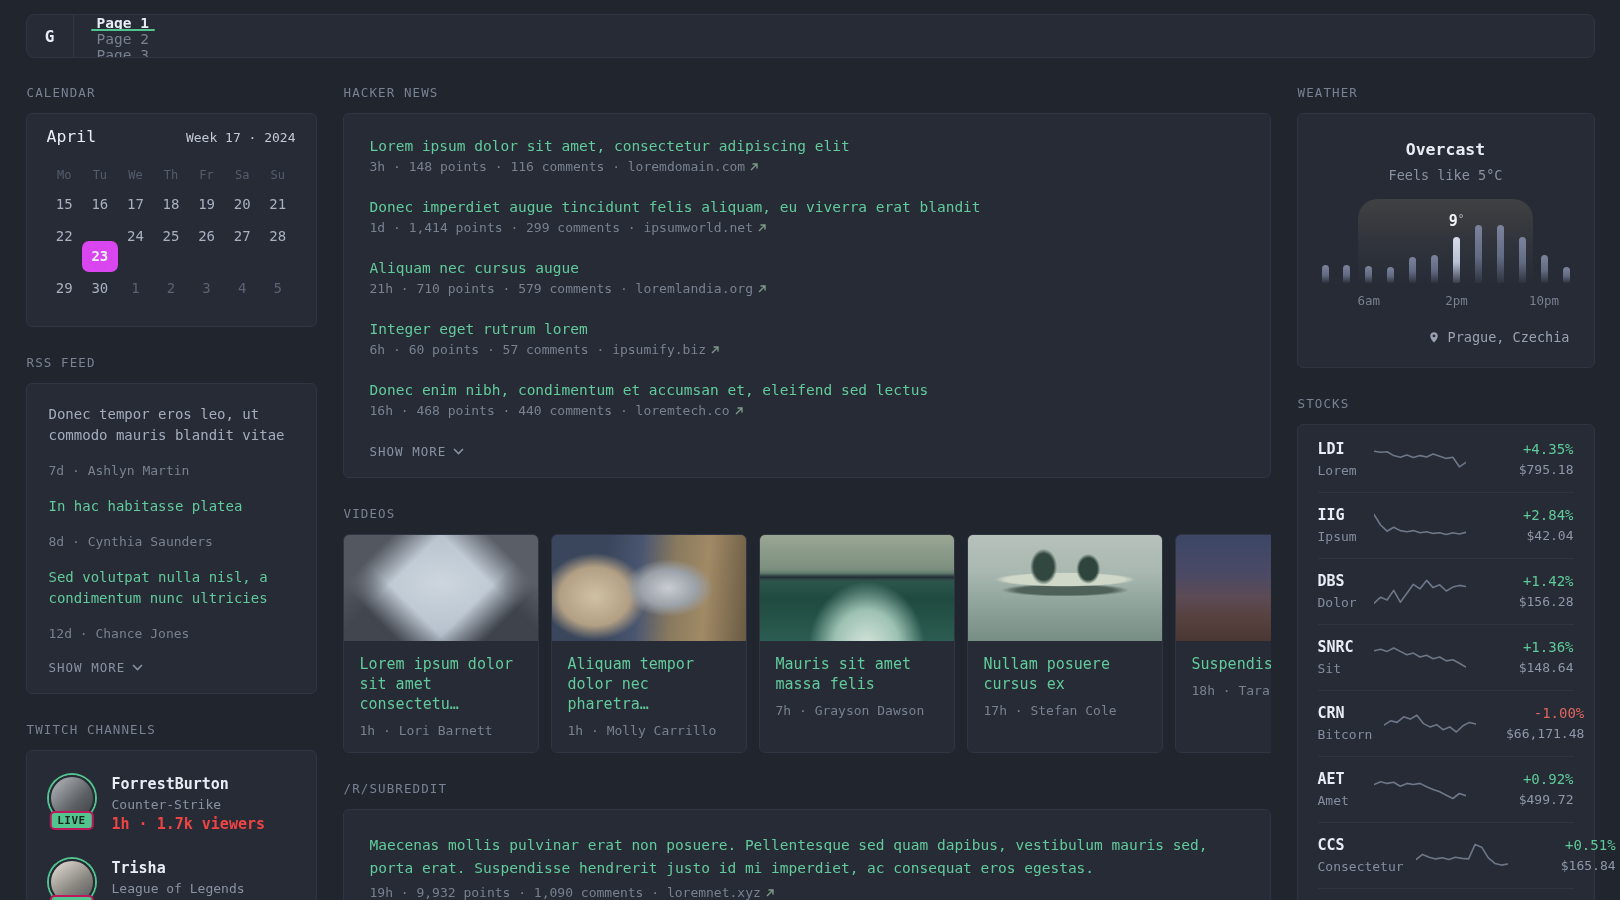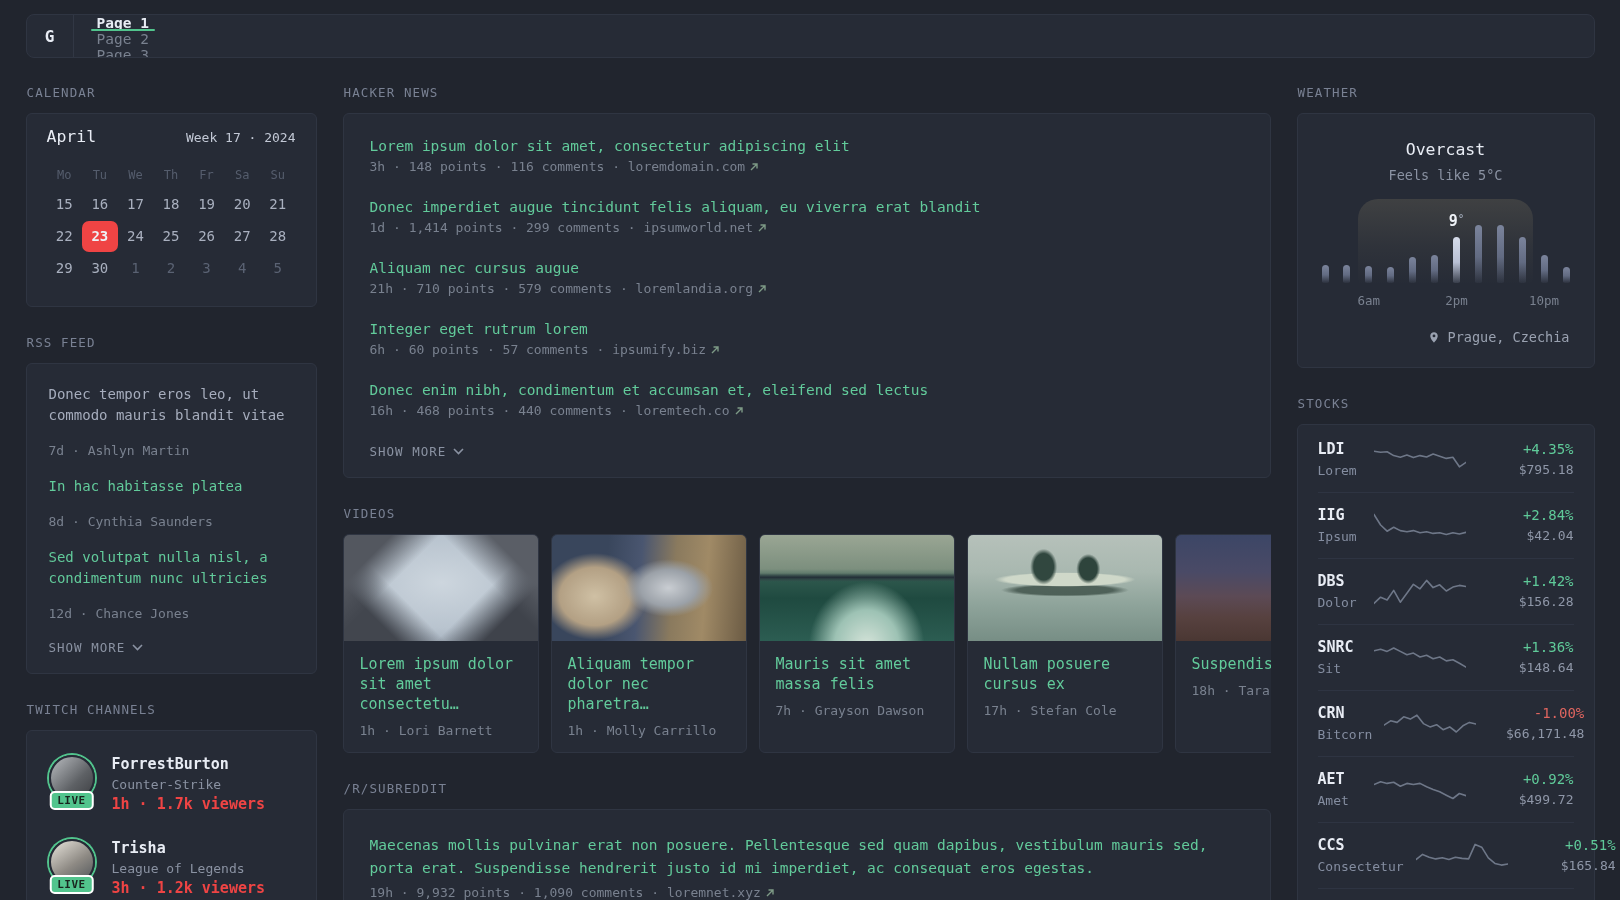--- a/index.html
+++ b/index.html
@@ -49,21 +49,21 @@
   .cal-head { display:flex; justify-content:space-between; align-items:baseline; margin-bottom:16px; }
   .cal-month { font-size:16.5px; color:#e8ecf4; }
   .cal-weekmeta { font-size:13px; color:#c3c9d6; }
   .cal-grid { display:grid; grid-template-columns:repeat(7,1fr); row-gap:1px; }
   .cal-wd { text-align:center; font-size:12px; color:#555d6d; height:26px; line-height:26px; }
   .cal-day {
     text-align:center; font-size:14px; color:#a9b0bf; height:31px; line-height:31px;
     border-radius:7px; cursor:pointer;
   }
   .cal-day.muted { color:#5a6273; }
-  .cal-day.selected { background:#ef4444; color:#eef1f6; font-weight:bold; }
+  .cal-day.selected { background:#d946ef; color:#eef1f6; font-weight:bold;margin-top:20px; }
 
   
   .link { color:#62cb9b; text-decoration:none; cursor:pointer; display:inline-block; }
   .meta { color:#79818f; font-size:13px; }
   .show-more {
     background:none; border:none; cursor:pointer; font:inherit;
     font-size:12.5px; letter-spacing:1px; color:#8a92a2;
     display:inline-flex; align-items:center; gap:7px; padding:0;
   }
   .chev { width:11px; height:7px; stroke:#8a92a2; fill:none; stroke-width:1.6; }
@@ -84,21 +84,21 @@
     width:46px; height:46px; border-radius:50%;
     border:2px solid #262b36; box-shadow:0 0 0 2px #52c48d;
   }
   .tw-row.offline .avatar { box-shadow:0 0 0 2px #9aa1b0; }
   .av-forrest { background:linear-gradient(135deg,#b9bcc0,#5e6165 60%,#3c3e42); }
   .av-trisha  { background:linear-gradient(145deg,#d8d4cc 10%,#8e8a84 55%,#4e5358); }
   .av-kendall { background:linear-gradient(140deg,#e8d9c8,#b9a28c 55%,#6e5f52); }
   .live-badge {
     position:absolute; left:50%; transform:translateX(-50%); bottom:-9px;
     background:#52c48d; color:#19241e; font-size:11px; font-weight:bold;
-    padding:1px 6px; border-radius:5px; border:2px solid #ffffff; letter-spacing:.5px;
+    padding:1px 6px; border-radius:5px; border:2px solid #be185d; letter-spacing:.5px;
   }
   .tw-name { font-size:15px; font-weight:bold; color:#e8ecf4; }
   .tw-game { font-size:13px; color:#8a92a2; margin-top:4px; }
   .tw-meta { font-size:15px; color:#ef4444; margin-top:3px;font-weight:bold; }
 
   
   .hn-card { padding:24px 26px 18px; }
   .hn-item { margin-bottom:25px; }
   .hn-title { font-size:14.5px; }
   .hn-item .meta, .sr-post .meta { margin-top:5px; display:flex; align-items:center; }
@@ -130,21 +130,21 @@
     radial-gradient(16px 20px at 62% 32%,#2e443c 55%,rgba(46,68,60,0) 75%),
     radial-gradient(ellipse 88px 9px at 50% 42%,#cfd8c9 0 68%,rgba(207,216,201,0) 80%),
     radial-gradient(ellipse 80px 8px at 50% 52%,rgba(60,78,70,.8) 0 60%,rgba(60,78,70,0) 80%),
     linear-gradient(180deg,#b6c1ba 0%,#a9b8b0 35%,#8fa49b 65%,#778e85 100%); }
   .th-misty { background:
     radial-gradient(22px 36px at 62% 58%,#1f2430 55%,rgba(31,36,48,0) 78%),
     linear-gradient(180deg,#3c4666 0%,#4a4a66 35%,#5c4a55 58%,#57413f 78%,#4a3733 100%); }
 
   
   .weather-card { padding:26px 24px 22px; text-align:center; }
-  .w-cond { font-size:16.5px; font-weight:normal; color:#e8ecf4; }
+  .w-cond { font-size:16.5px; font-weight:bold; color:#e8ecf4; }
   .w-feels { font-size:13.5px; color:#8a92a2; margin-top:8px; }
   .w-chart { position:relative; width:248px; height:58px; margin:42px auto 0; }
   .w-daylight {
     position:absolute; top:-26px; bottom:-2px;
     background:linear-gradient(180deg,rgba(216,196,140,.14) 0%,rgba(216,196,140,.05) 55%,rgba(216,196,140,0) 100%);
     border-radius:20px 20px 6px 6px;
   }
   .w-bar {
     position:absolute; bottom:0; width:7px; border-radius:4px 4px 2px 2px;
     background:linear-gradient(180deg,#7b849c 0%,#626b82 55%,rgba(90,98,118,.12) 100%);

